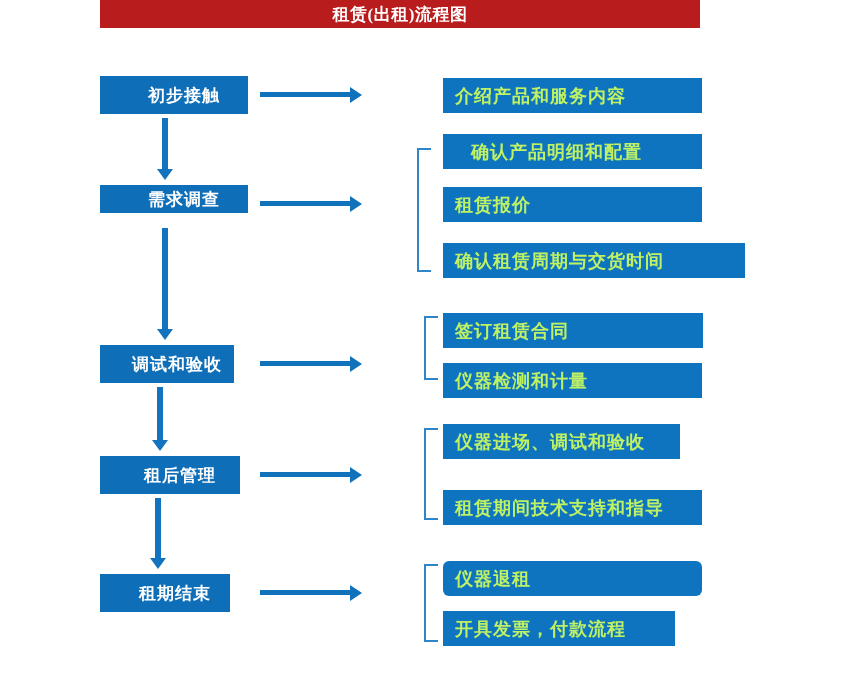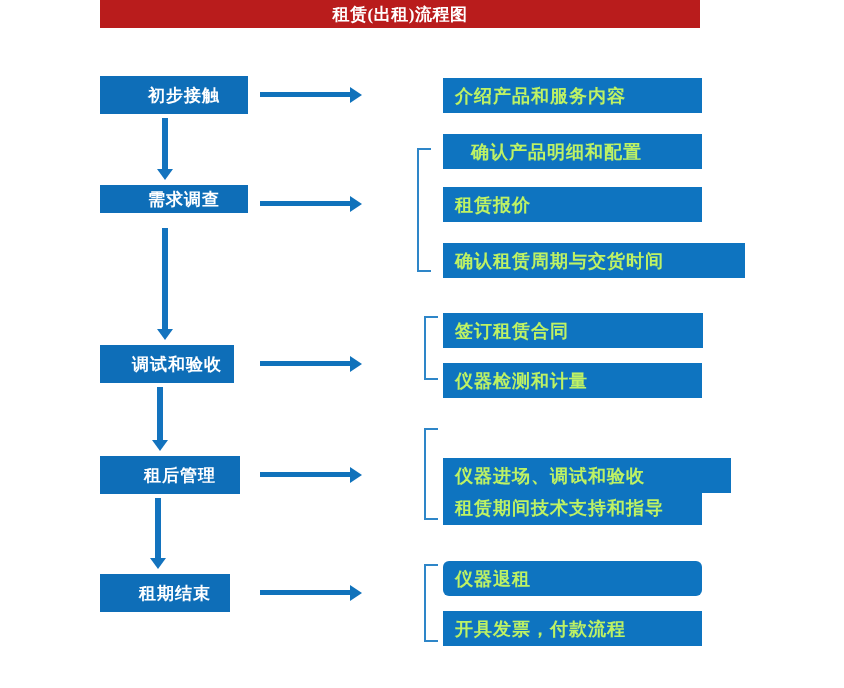--- a/index.html
+++ b/index.html
@@ -196,21 +196,21 @@
   <div class="detail-box" style="left:443px; top:134px; width:259px; height:35px;padding-left:28px;">确认产品明细和配置</div>
 
   <div class="detail-box" style="left:443px; top:187px; width:259px; height:35px;">租赁报价</div>
 
   <div class="detail-box" style="left:443px; top:243px; width:302px; height:35px;">确认租赁周期与交货时间</div>
 
   <div class="detail-box" style="left:443px; top:313px; width:260px; height:35px;">签订租赁合同</div>
 
   <div class="detail-box" style="left:443px; top:363px; width:259px; height:35px;">仪器检测和计量</div>
 
-  <div class="detail-box" style="left:443px; top:424px; width:288px; height:35px;margin-top:34px;">仪器进场、调试和验收</div>
+  <div class="detail-box" style="left:443px; top:424px; width:237px; height:35px;">仪器进场、调试和验收</div>
 
   <div class="detail-box" style="left:443px; top:490px; width:259px; height:35px;">租赁期间技术支持和指导</div>
 
   <div class="detail-box" style="left:443px; top:561px; width:259px; height:35px;border-radius:6px;">仪器退租</div>
 
-  <div class="detail-box" style="left:443px; top:611px; width:259px; height:35px;">开具发票，付款流程</div>
+  <div class="detail-box" style="left:443px; top:611px; width:232px; height:35px;">开具发票，付款流程</div>
 
 </div>
 
 </body></html>

